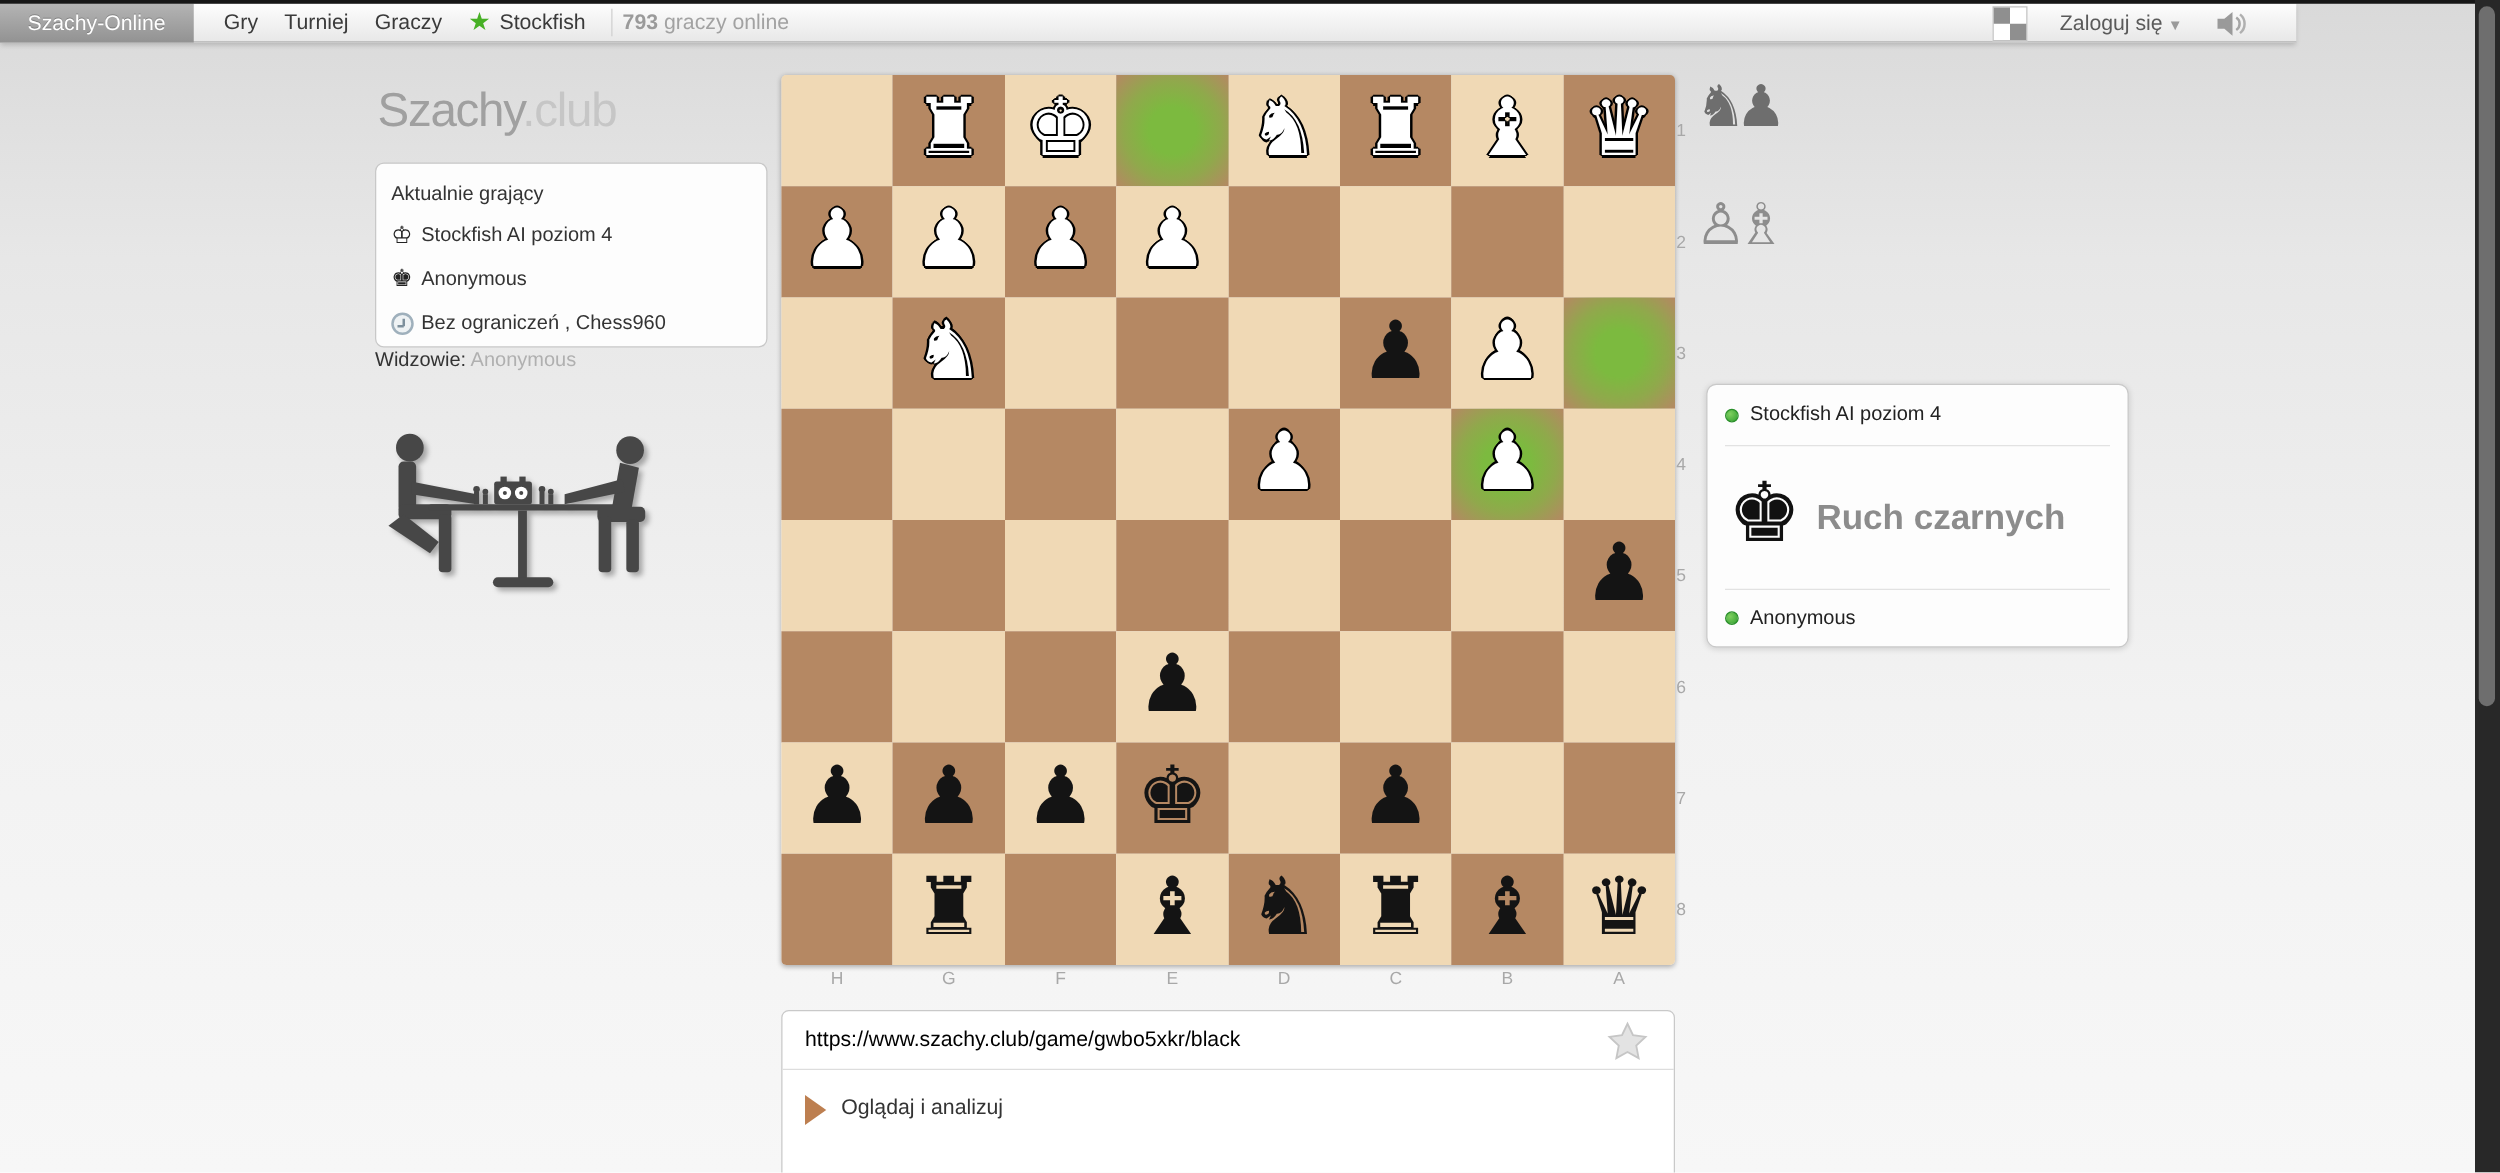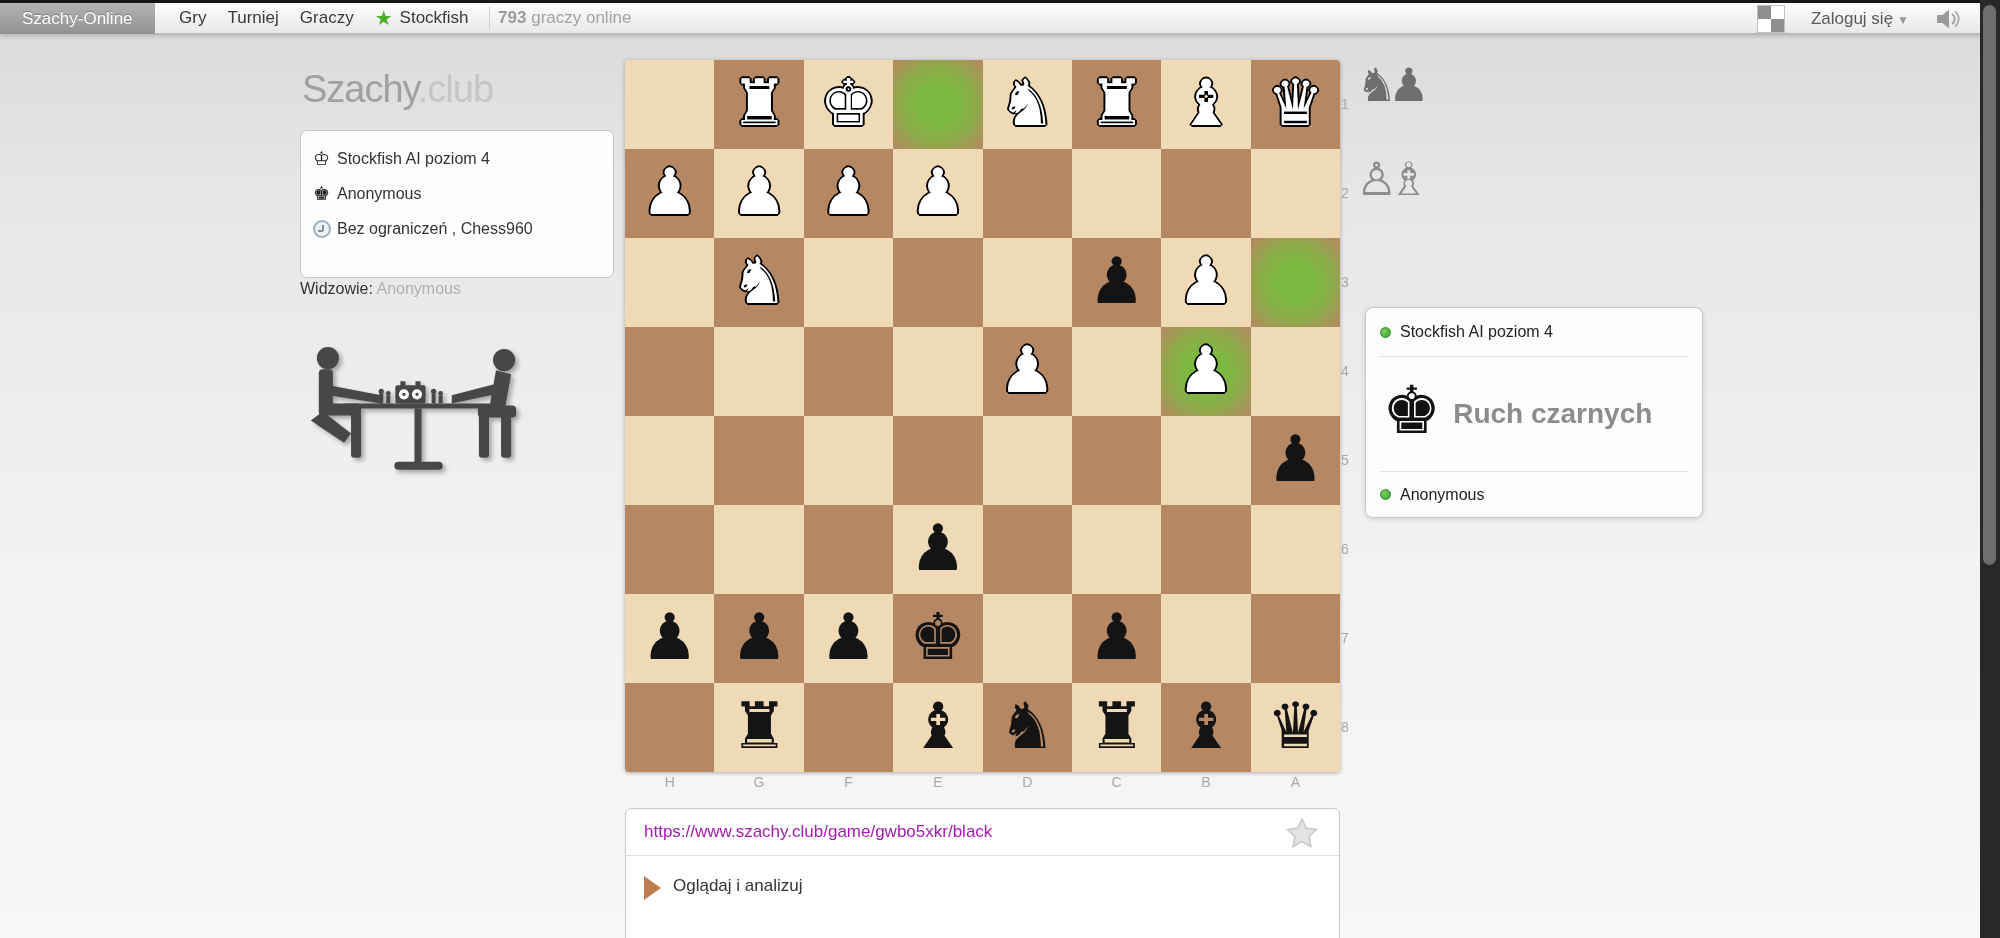--- a/index.html
+++ b/index.html
@@ -5,21 +5,21 @@
   * { margin:0; padding:0; box-sizing:border-box; }
   html,body { width:2000px; height:938px; overflow:hidden; }
   body {
     font-family:"Liberation Sans", sans-serif;
     background:linear-gradient(180deg,#d9d9d9 0%, #e7e7e7 22%, #f2f2f2 60%, #f7f7f7 100%);
     position:relative;
   }
   .topstrip { position:absolute; top:0; left:0; width:2000px; height:3px; background:#161616; z-index:5; }
   
   .navbar {
-    position:absolute; top:3px; left:0; width:2000px; height:31px;
+    position:absolute; top:3px; left:0; width:1837px; height:31px;
     background:linear-gradient(180deg,#fdfdfd,#e8e8e8);
     border-bottom:1px solid #b7b7b7;
     box-shadow:0 2px 4px rgba(0,0,0,.18);
     display:flex; align-items:center; z-index:4;
     font-size:17px; color:#3a3a3a;
   }
   .brand {
     height:31px; line-height:31px; padding:0 22px;
     background:linear-gradient(180deg,#b4b4b4,#929292);
     color:#fff; text-shadow:0 -1px 0 rgba(0,0,0,.25);
@@ -96,21 +96,21 @@
   .sp-turn { flex:1; display:flex; align-items:center; }
   .sp-king { font-family:"DejaVu Sans",sans-serif; font-size:66px; color:#111; line-height:1; margin:0 12px 6px 2px; }
   .sp-turn-text { font-size:28px; font-weight:700; color:#8c8c8c; }
   
   .links-box {
     position:absolute; left:625px; top:808px; width:715px; height:160px;
     background:#fff; border:1px solid #c9c9c9; border-radius:6px;
     font-size:17px; color:#333;
   }
   .url-row { position:relative; height:47px; border-bottom:1px solid #ddd; display:flex; align-items:center; padding:0 18px; }
-  .url-text { color:#a21caf; }
+  .url-text { color:#000000; }
   .fav-star { position:absolute; right:20px; top:8px; }
   .watch-row { display:flex; margin:20px 0 0 18px; cursor:pointer; }
   .play-tri { width:0; height:0; border-left:17px solid var(--play,#bd7f50); border-top:12px solid transparent; border-bottom:12px solid transparent; margin-right:12px; }
   .flip-row { margin:14px 0 0 18px; cursor:pointer; }
 </style>
 </head>
 <body>
 
 <div class="topstrip"></div>
 
@@ -150,20 +150,21 @@
 
 <div class="scrollbar">
   <div class="scroll-thumb"></div>
 </div>
 
 <div class="logo">
   <span>Szachy</span><span class="dot">.</span><span class="club">club</span>
 </div>
 
 <div class="info-box">
+  <div class="info-row info-title">Aktualnie grający</div>
   <div class="info-row">
     <span class="mini-piece">♔</span>
     <span>Stockfish AI poziom 4</span>
   </div>
   <div class="info-row">
     <span class="mini-piece">♚</span>
     <span>Anonymous</span>
   </div>
   <div class="info-row">
     <span class="clock-icon"></span>

